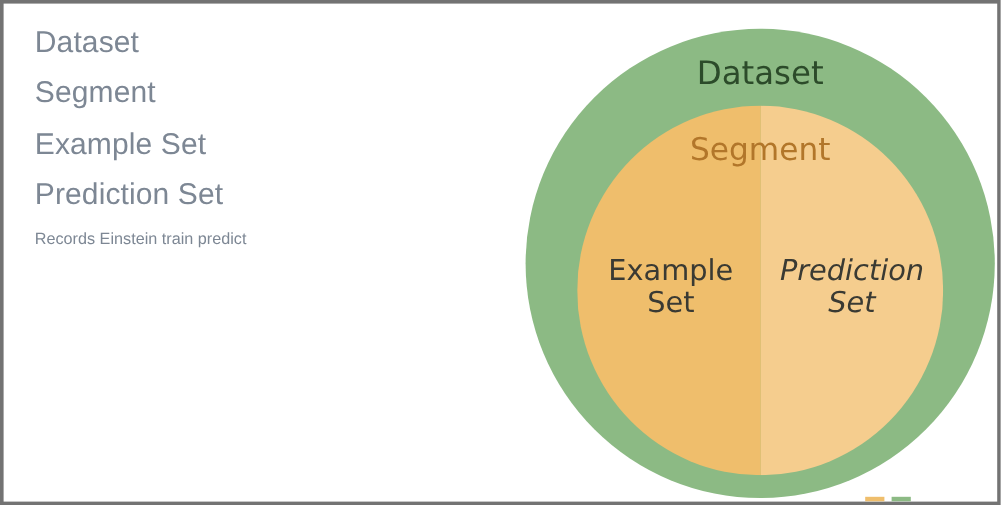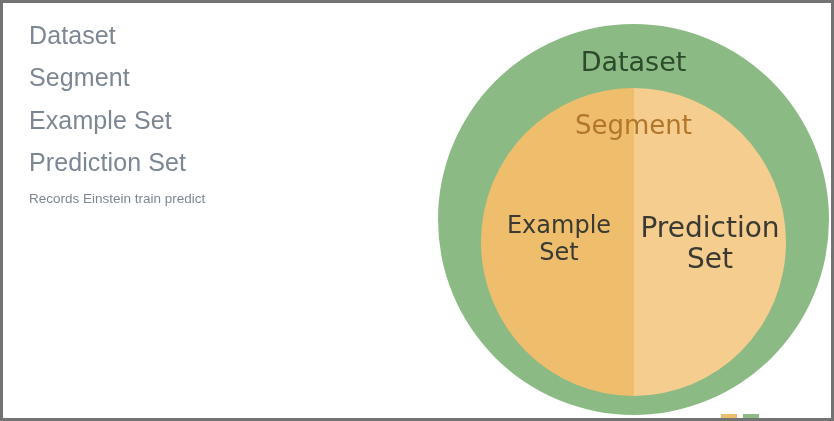--- a/index.html
+++ b/index.html
@@ -121,22 +121,23 @@
     left: 46px;
     top: 188px;
     width: 150px;
     font-size: 24px;
     color: #3a3a33;
   }
   #label-prediction-set {
     left: 196px;
     top: 188px;
     width: 152px;
-    font-size: 28px;
+    font-size: 24px;
     color: #3a3a33;
+    font-style: italic;
   }
 
   
   #bottom-artifact {
     position: absolute;
     left: 718px;
     top: 411px;
     width: 42px;
     height: 4px;
     display: flex;

